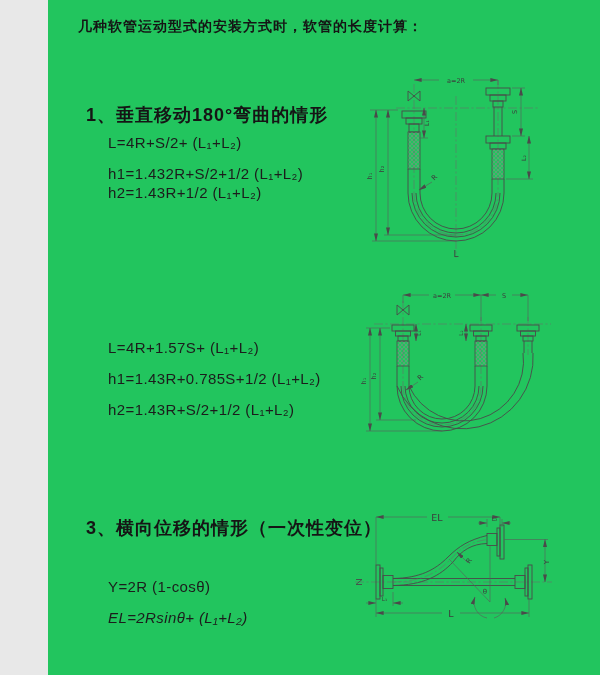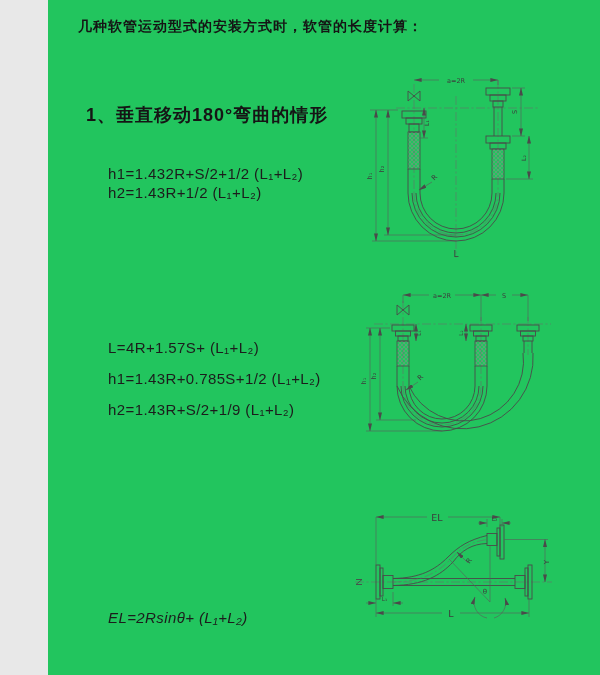--- a/index.html
+++ b/index.html
@@ -16,20 +16,21 @@
   .hatched{stroke:#4a4a4a;stroke-width:.8;}
 </style>
 </head>
 <body>
 
 <div class="page">
 
   <div class="doc-title">几种软管运动型式的安装方式时，软管的长度计算：</div>
 
   <div class="sec-heading" style="left:38px;top:103px;">1、垂直移动180°弯曲的情形</div>
+  <div class="formula" style="left:60px;top:134px;">L=4R+S/2+ (L₁+L₂)</div>
   <div class="formula" style="left:60px;top:165px;">h1=1.432R+S/2+1/2 (L₁+L₂)</div>
   <div class="formula" style="left:60px;top:184px;">h2=1.43R+1/2 (L₁+L₂)</div>
 
   <svg class="diag" style="left:298px;top:66px;" width="256" height="200" viewBox="0 0 256 200">
     <defs>
       <marker id="m1" viewBox="0 0 8 4" markerWidth="8" markerHeight="4" refX="7.6" refY="2" orient="auto-start-reverse" markerUnits="userSpaceOnUse">
         <path d="M0,0 L8,2 L0,4 Z" fill="#4a4a4a"></path>
       </marker>
       <pattern id="p1" width="4" height="4" patternUnits="userSpaceOnUse">
         <path d="M0,0 L4,4 M4,0 L0,4" stroke="#8a8a8a" stroke-width=".5"></path>
@@ -112,21 +113,21 @@
     <g>
       <text x="90" y="113" font-size="7" text-anchor="middle" transform="rotate(-45 90 113)">R</text>
       <path class="thin" d="M86,116 L73,124" marker-end="url(#m1)"></path>
     </g>
 
     <text x="110" y="191" font-size="9" text-anchor="middle">L</text>
   </svg>
 
   <div class="formula" style="left:60px;top:339px;">L=4R+1.57S+ (L₁+L₂)</div>
   <div class="formula" style="left:60px;top:370px;">h1=1.43R+0.785S+1/2 (L₁+L₂)</div>
-  <div class="formula" style="left:60px;top:401px;">h2=1.43R+S/2+1/9 (L₁+L₂)</div>
+  <div class="formula" style="left:60px;top:401px;">h2=1.43R+S/2+1/2 (L₁+L₂)</div>
 
   <svg class="diag" style="left:298px;top:281px;" width="262" height="185" viewBox="0 0 262 185">
     <defs>
       <marker id="m2" viewBox="0 0 8 4" markerWidth="8" markerHeight="4" refX="7.6" refY="2" orient="auto-start-reverse" markerUnits="userSpaceOnUse">
         <path d="M0,0 L8,2 L0,4 Z" fill="#4a4a4a"></path>
       </marker>
       <pattern id="p2" width="4" height="4" patternUnits="userSpaceOnUse">
         <path d="M0,0 L4,4 M4,0 L0,4" stroke="#8a8a8a" stroke-width=".5"></path>
       </pattern>
     </defs>
@@ -209,20 +210,22 @@
       <path class="thin" d="M30,139 H70"></path>
       <text x="30" y="95" font-size="6.5" text-anchor="middle" transform="rotate(-90 30 95)">h₂</text>
     </g>
 
     <g>
       <text x="76" y="98" font-size="7" text-anchor="middle" transform="rotate(-45 76 98)">R</text>
       <path class="thin" d="M72,101 L60,109" marker-end="url(#m2)"></path>
     </g>
   </svg>
 
+  <div class="sec-heading" style="left:38px;top:516px;">3、横向位移的情形（一次性变位）</div>
+  <div class="formula" style="left:60px;top:578px;">Y=2R (1-cosθ)</div>
   <div class="formula" style="left:60px;top:609px;font-style:italic;">EL=2Rsinθ+ (L₁+L₂)</div>
 
   <svg class="diag" style="left:297px;top:502px;" width="290" height="145" viewBox="0 0 290 145">
     <defs>
       <marker id="m3" viewBox="0 0 8 4" markerWidth="8" markerHeight="4" refX="7.6" refY="2" orient="auto-start-reverse" markerUnits="userSpaceOnUse">
         <path d="M0,0 L8,2 L0,4 Z" fill="#4a4a4a"></path>
       </marker>
     </defs>
 
     <g>

